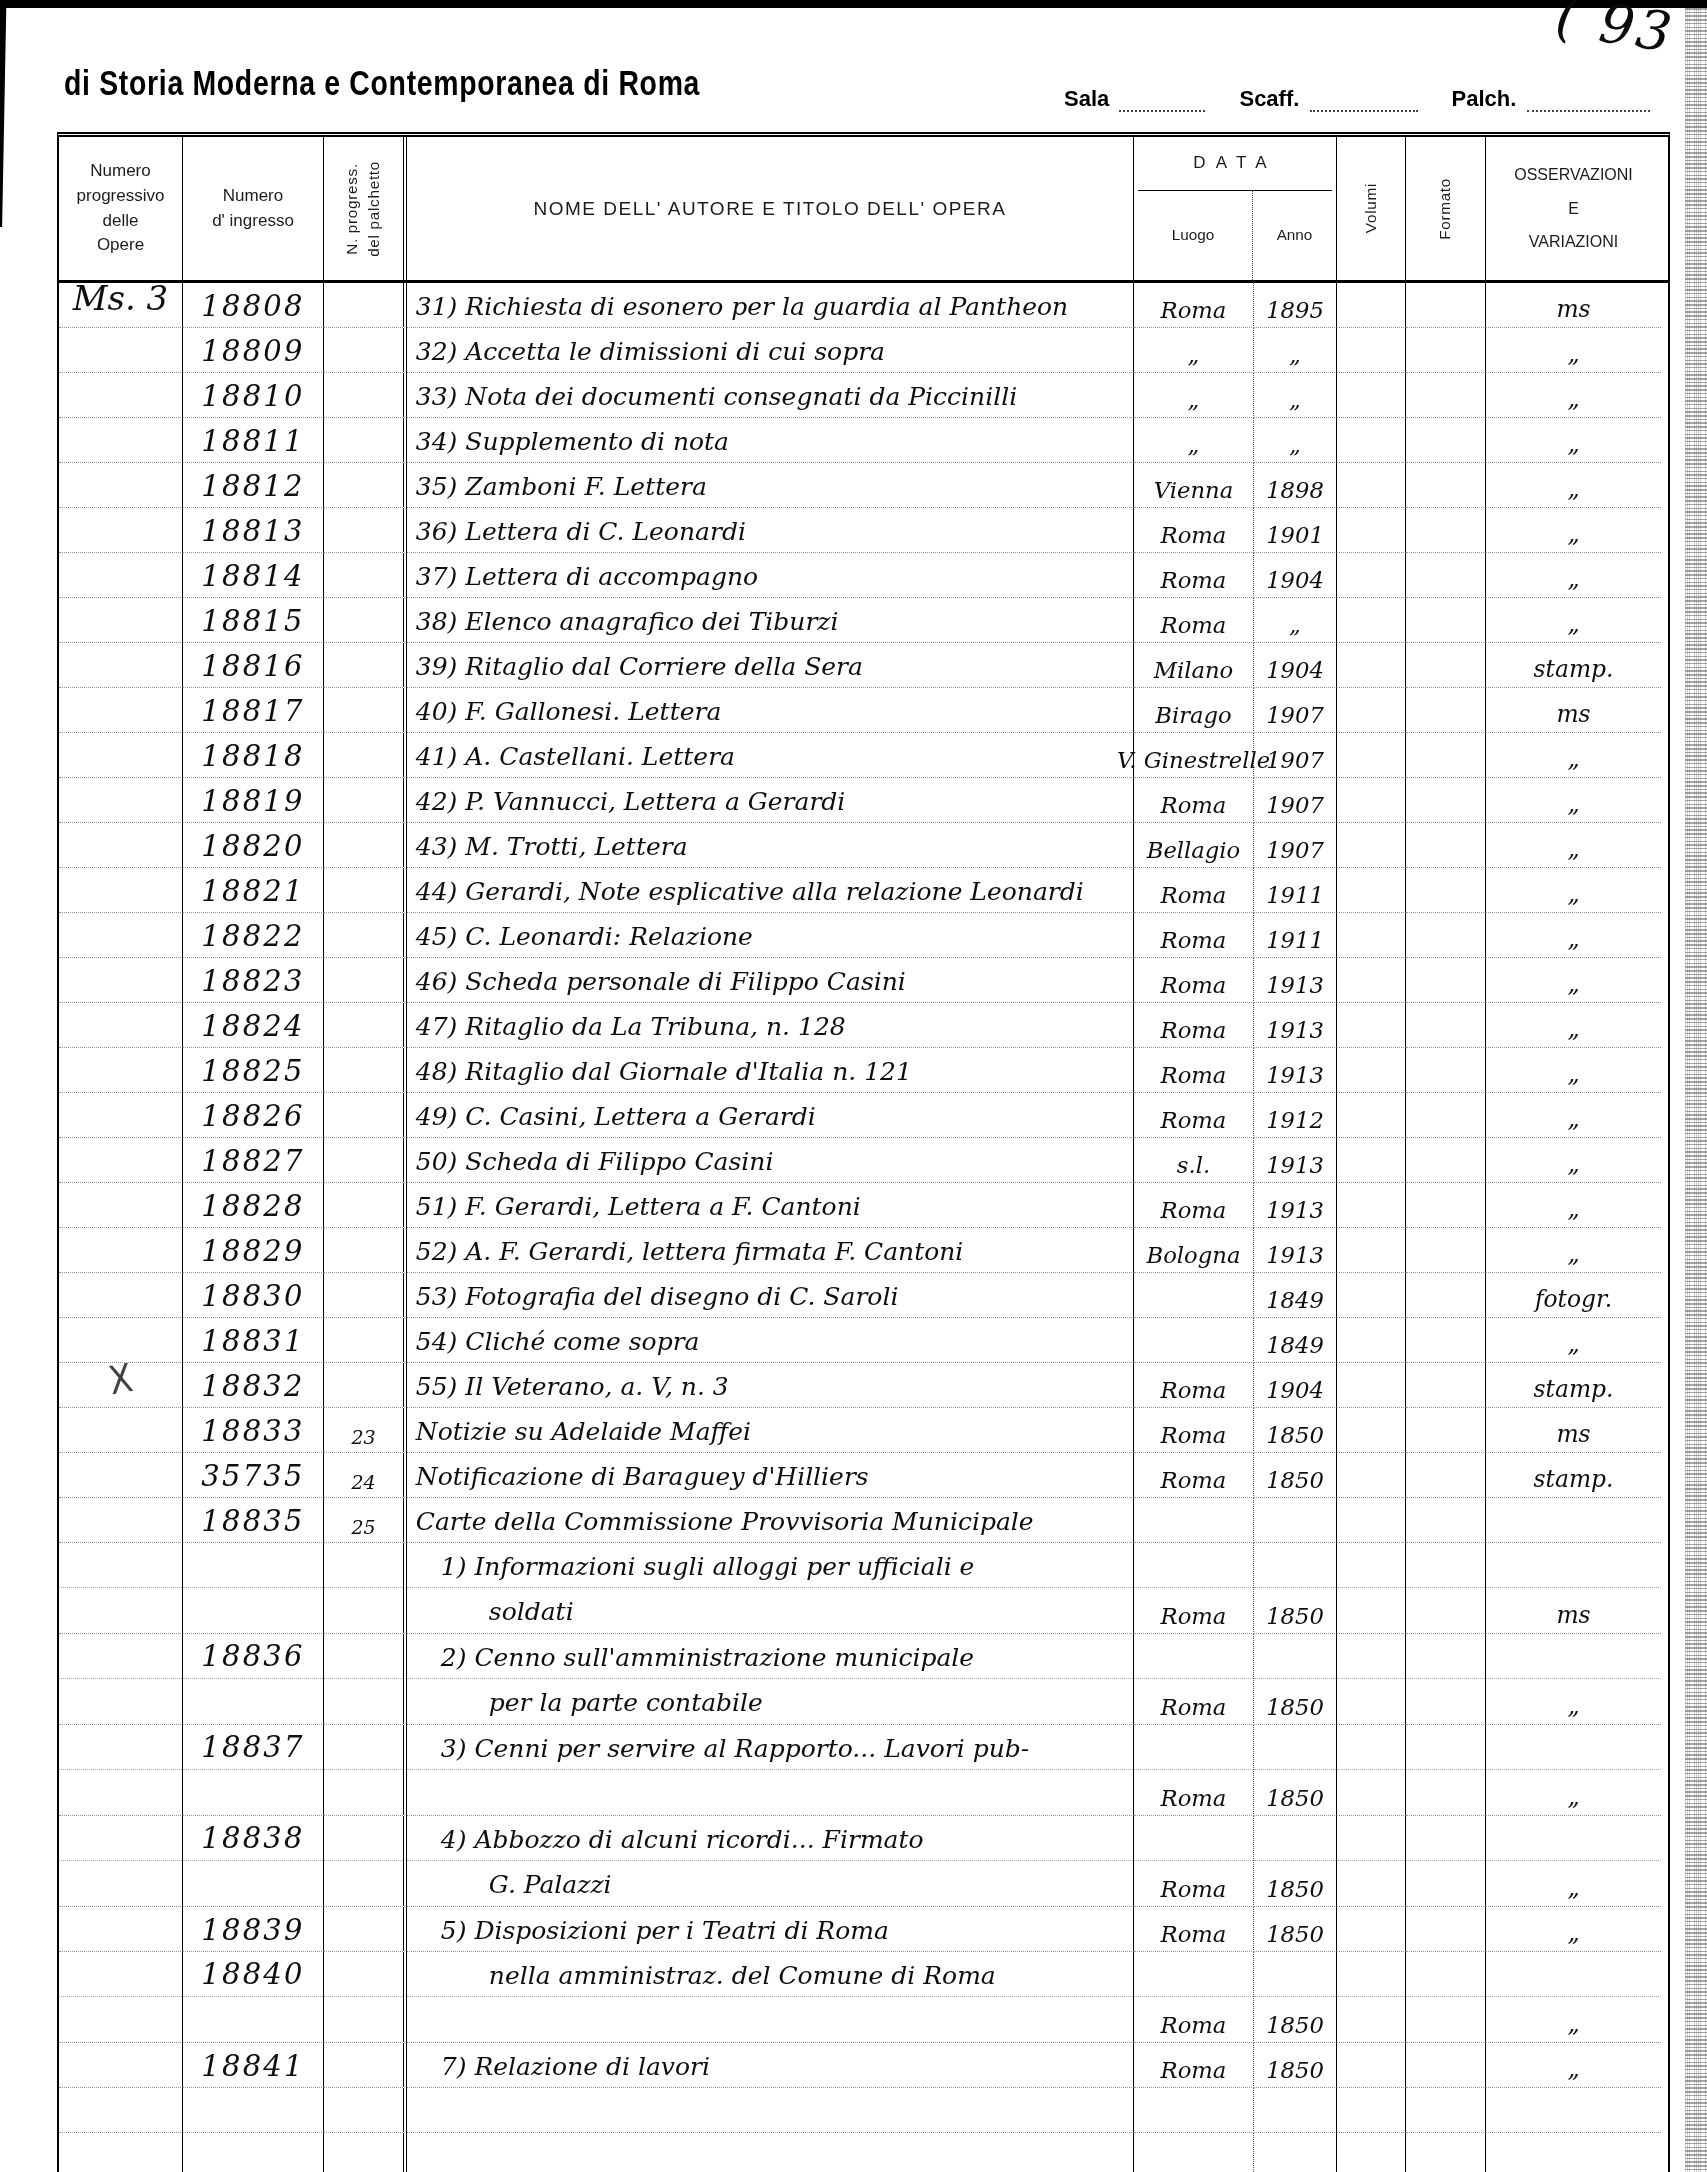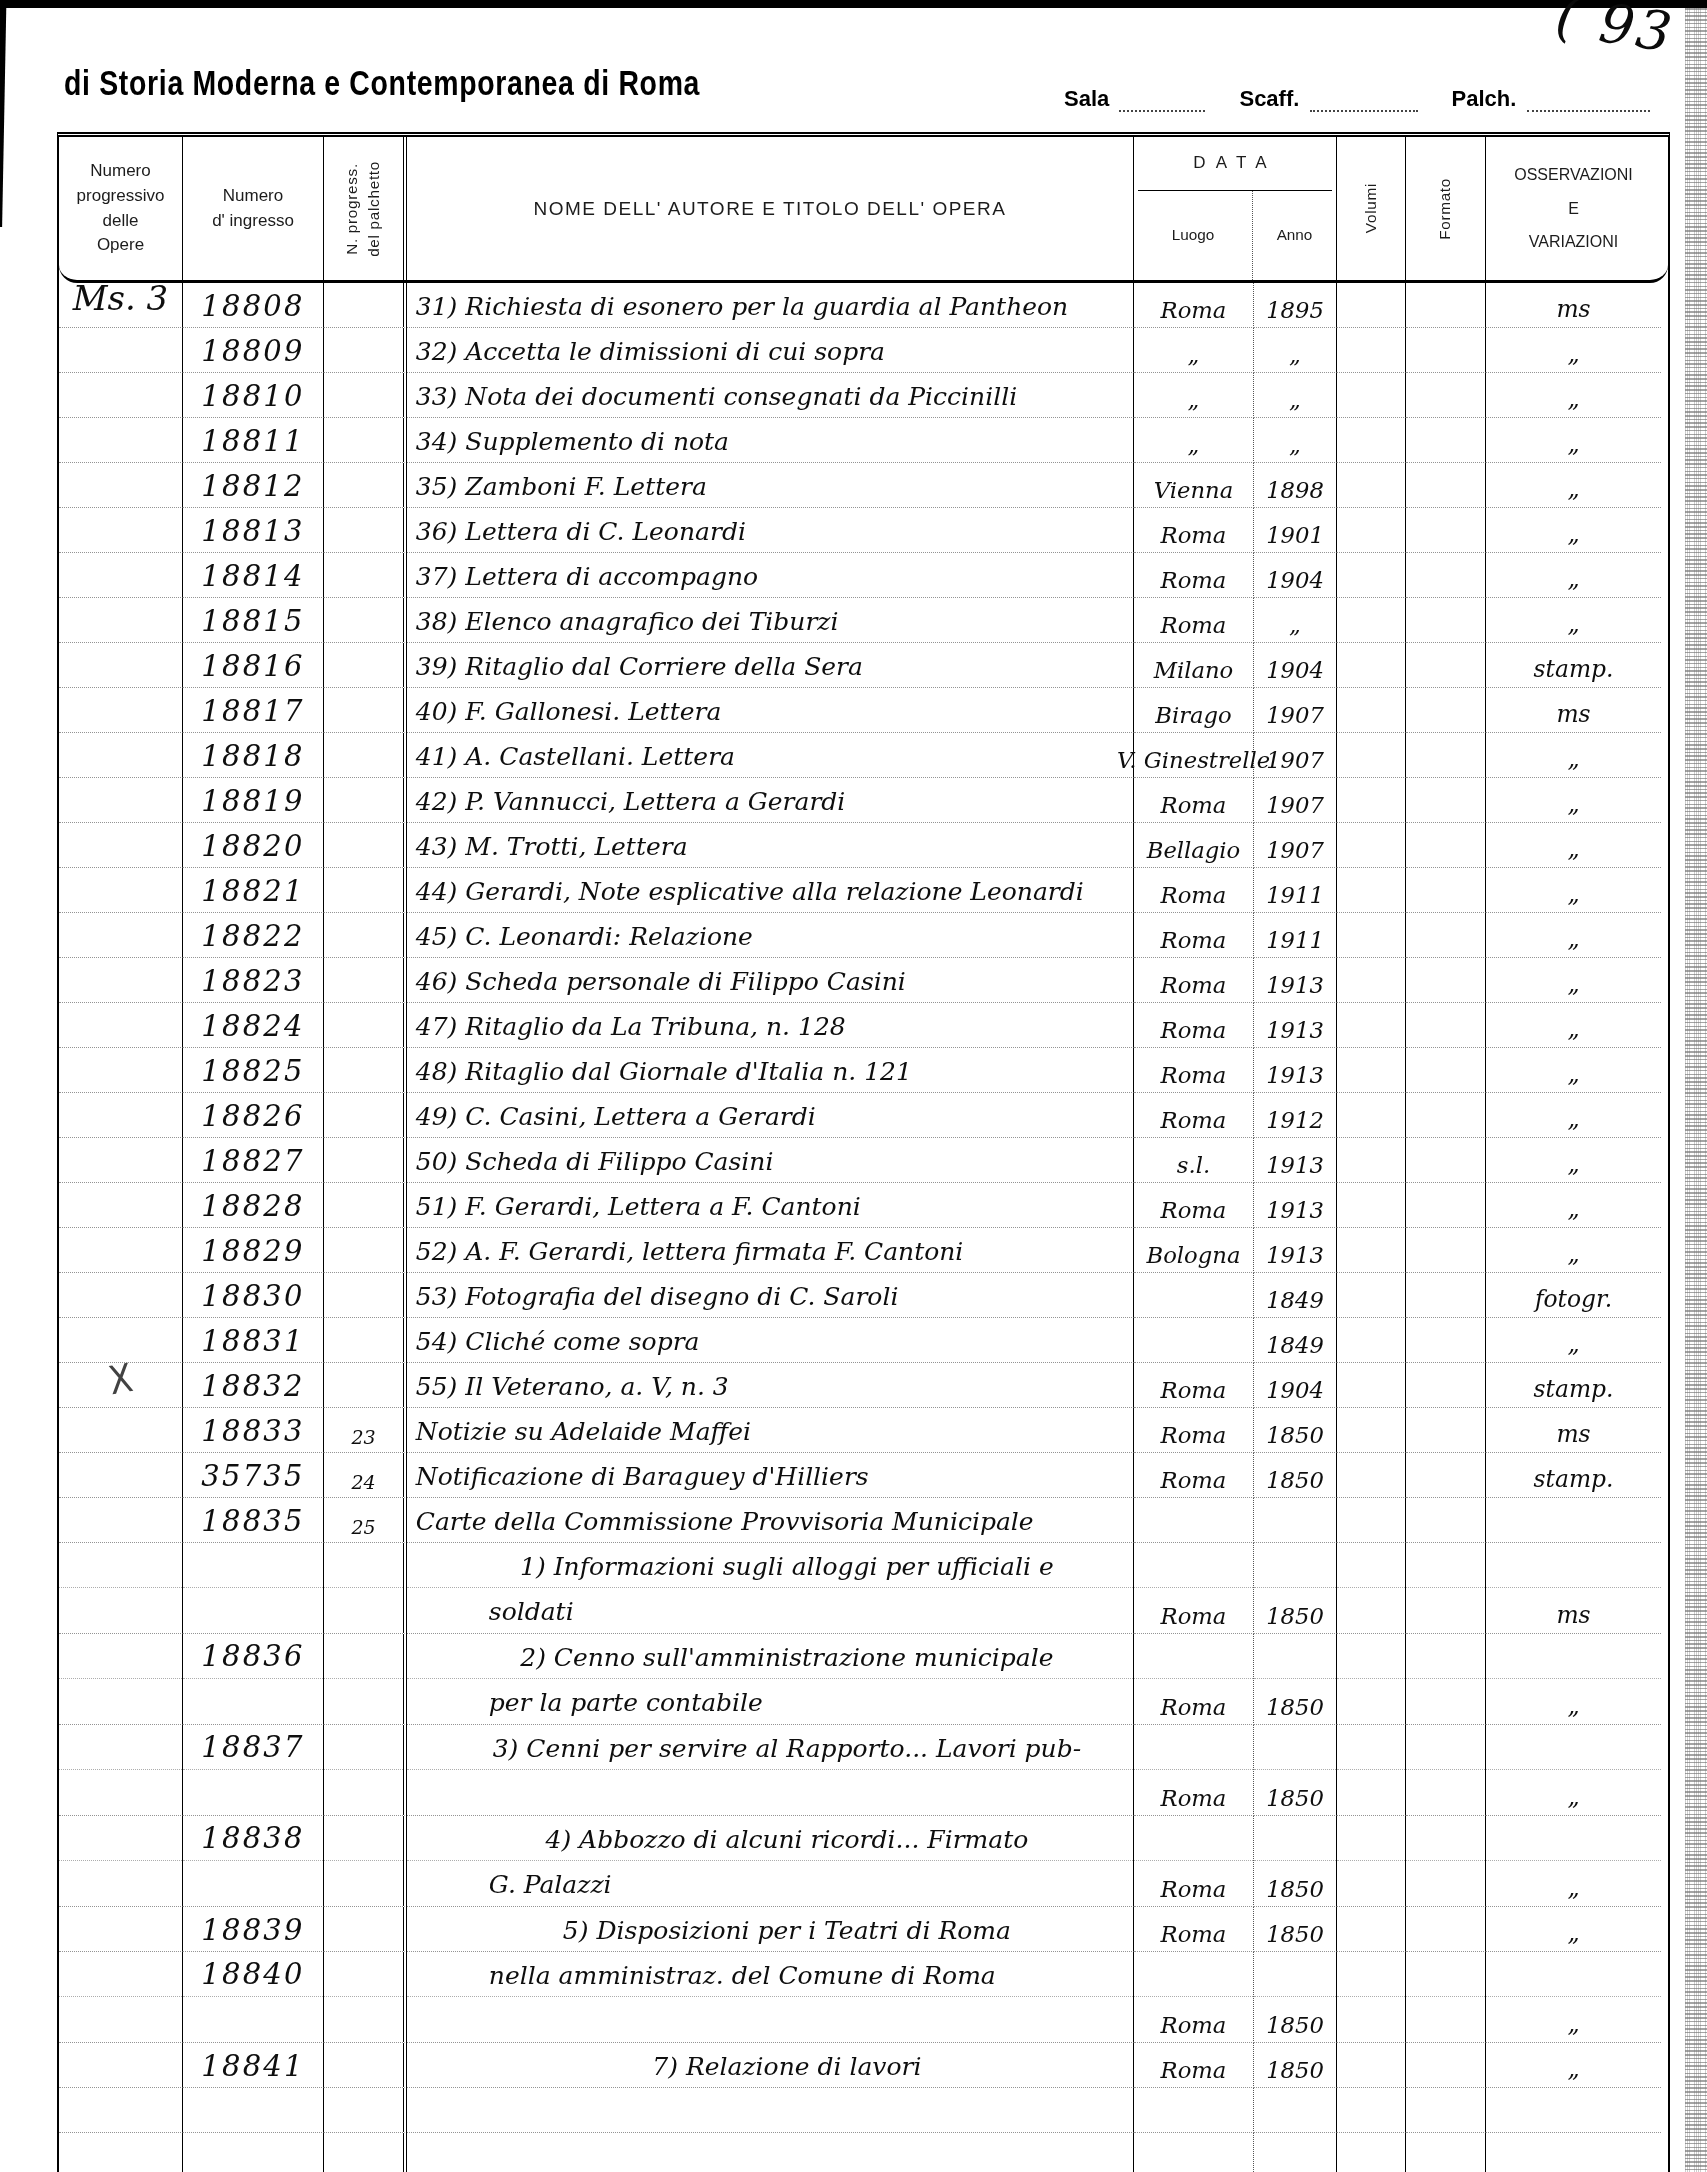--- a/index.html
+++ b/index.html
@@ -23,21 +23,21 @@
   .loc-field{display:flex;align-items:flex-end;margin-right:34px;text-align:right;}
   .loc-label{font-size:22px;font-weight:bold;}
   .loc-dots{display:inline-block;height:25px;border-bottom:2.2px dotted #444;margin-left:10.2px;}
   .loc-dots.w1{width:86px;}.loc-dots.w2{width:108px;}.loc-dots.w3{width:123px;}
   
   .ledger{position:absolute;left:57px;top:132px;width:1613px;height:2041px;
     border-top:5.8px double #000;border-left:2.9px solid #000;border-right:2.9px solid #000;
     box-sizing:border-box;overflow:hidden;}
   .grid{display:grid;grid-template-columns:124px 141px 83px 727px 120px 83px 69px 80px 175px;}
   
-  .thead{border-bottom:3.7px solid #000;border-radius:18px;}
+  .thead{border-bottom:3.7px solid #000;}
   .hcell{border-right:1.5px solid #000;min-height:143px;display:flex;align-items:center;
     justify-content:center;text-align:center;font-size:17px;color:#1c1c1c;
     white-space:pre-line;line-height:1.45;box-sizing:border-box;}
   .hcell.c3{border-right:4.4px double #000;}
   .hcell.c9{border-right:none;}
   .vtext{writing-mode:vertical-rl;transform:rotate(180deg);text-orientation:mixed;
     font-size:15.3px;letter-spacing:0.7px;}
   .hcell.c4{font-size:19px;letter-spacing:1.5px;white-space:nowrap;}
   .data-head{grid-column:5/7;display:flex;flex-direction:column;padding:0;align-items:stretch;}
   .data-top{flex:0 0 53px;display:flex;align-items:center;justify-content:center;
@@ -61,21 +61,21 @@
   .cellflex{display:flex;align-items:flex-end;justify-content:center;padding-bottom:3.7px;}
   .hw{white-space:nowrap;}
   .cell-ingresso .hw{font-size:29px;letter-spacing:2.2px;}
   .row.double .cell-ingresso .hw{margin-bottom:47px;}
   .cell-palch .hw{font-size:19px;}
   .cell-prog .hw.prog{font-size:34px;margin-bottom:5.8px;}
   .hw.xmark{font-family:"DejaVu Sans",sans-serif;font-style:normal;font-size:34px;color:#222;
     transform:rotate(-10deg) scaleY(1.15);opacity:.85;margin-bottom:4.4px;}
   .cell-title{padding-left:8.8px;}
   .tline{height:45px;line-height:48px;font-size:25px;white-space:nowrap;overflow:visible;}
-  .tline.indent{padding-left:25px;text-align:center;}
+  .tline.indent{padding-left:25px;}
   .tline.cont{padding-left:73px;}
   .cell-luogo .hw,.cell-anno .hw{font-size:22.7px;}
   .cell-oss .hw{font-size:23.4px;}
 </style>
 </head>
 <body>
 
 <div class="scan-top-band"></div>
 <div class="scan-left-sliver"></div>
 <div class="scan-right-band"></div>

